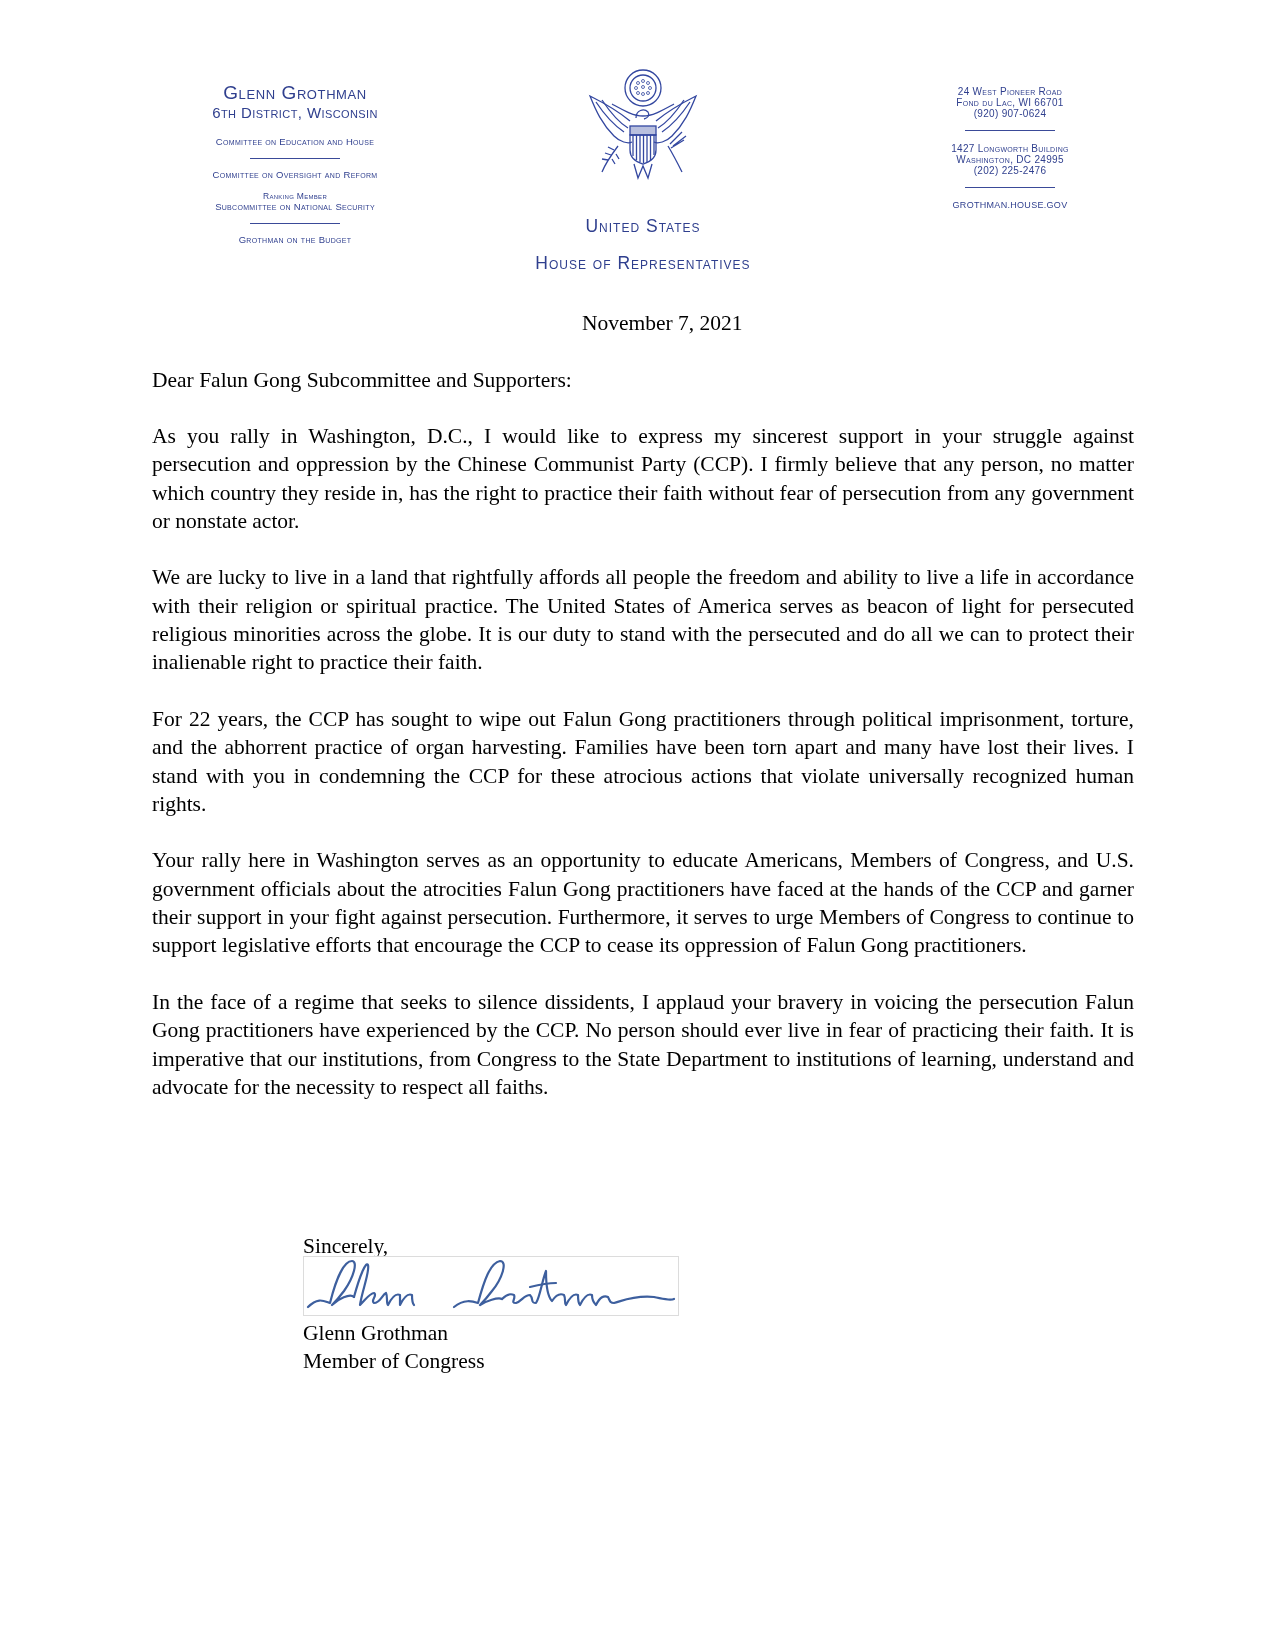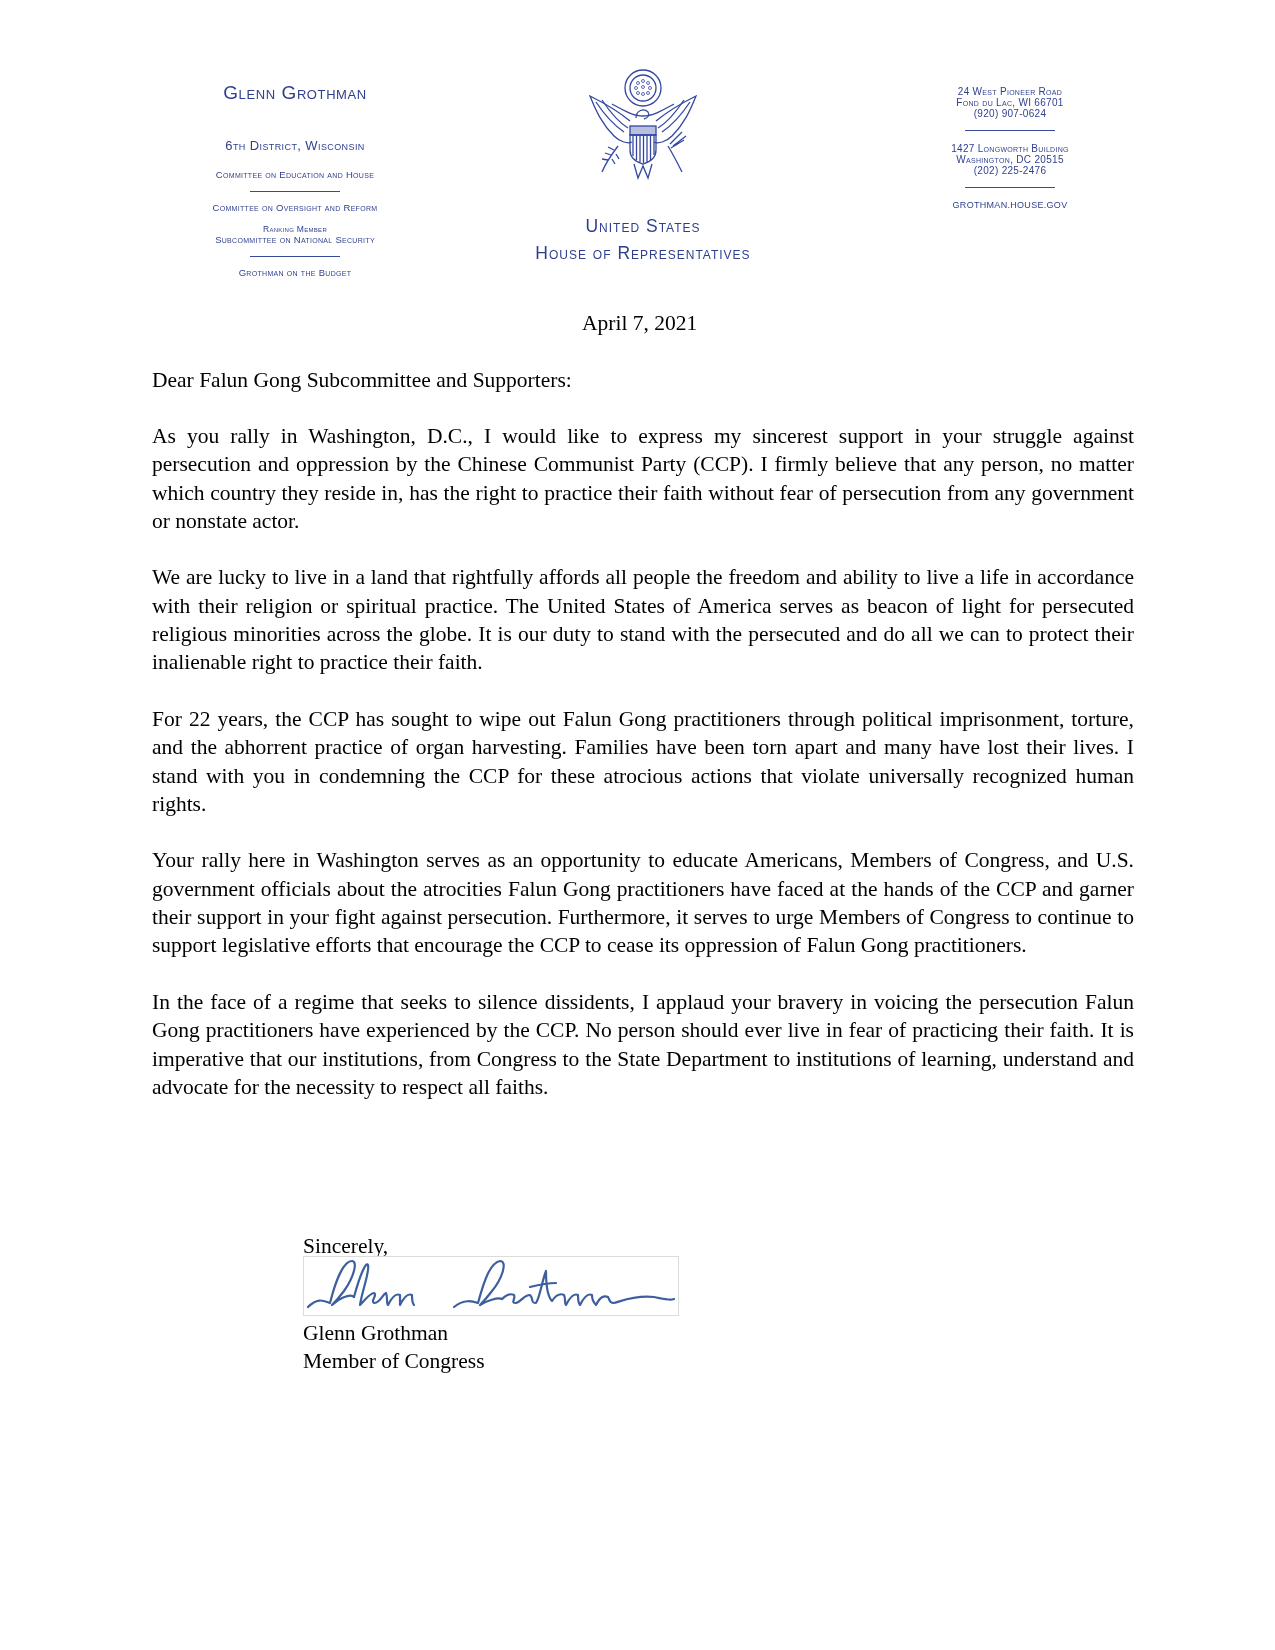--- a/index.html
+++ b/index.html
@@ -6,21 +6,21 @@
     body { width: 1275px; height: 1650px; position: relative; overflow: hidden; }
     .page { position: absolute; left: 0; top: 4px; width: 1275px; height: 1650px; background: #fff; padding-left: 12px; }
 
     
     .lh { font-family: "Liberation Sans", sans-serif; color: #2f3f8e; text-align: center; font-variant: small-caps; }
     .lh-left { position: absolute; left: 185px; top: 78px; width: 220px; }
     .lh-right { position: absolute; left: 925px; top: 82px; width: 170px; }
     .lh-center { position: absolute; left: 483px; top: 62px; width: 320px; }
 
     .lh-name { font-size: 19px; letter-spacing: 0.6px; line-height: 22px; }
-    .lh-district { font-size: 13px; letter-spacing: 0.4px; line-height: 18px; margin-top: 33px; }
+    .lh-district { font-size: 15px; letter-spacing: 0.4px; line-height: 18px; }
     .lh-small { font-size: 9.5px; letter-spacing: 0.3px; line-height: 12px; text-align: center; }
     .lh-rule { width: 90px; height: 0; border-top: 1.5px solid #3a4a98; margin: 10px auto 10px auto; }
     .lh-gap { height: 14px; }
     .lh-gap-sm { height: 10px; }
 
     .lh-right .lh-small { font-size: 10px; line-height: 11px; }
     .lh-right .lh-rule { width: 90px; margin: 11px auto 12px auto; }
 
     .seal { display: block; margin: 0 auto; }
     .lh-us { font-size: 17.5px; letter-spacing: 1px; line-height: 21px; margin-top: 20px; }
@@ -97,36 +97,36 @@
         <path d="M56 98 L60 112 L65 100 L70 112 L74 98"></path>
 
         <path d="M40 80 C34 88 28 96 24 106"></path>
         <path d="M36 84 l-6 -3 M33 89 l-6 -2 M30 94 l-6 -1 M38 88 l3 5 M34 93 l3 5"></path>
 
         <path d="M90 80 C96 90 100 98 104 106"></path>
         <path d="M92 78 L104 66 M95 80 L108 70 M93 82 L106 74"></path>
       </g>
     </svg>
     <div class="lh-us">United States</div>
-    <div class="lh-us" style="margin-top:6px;">House of Representatives</div>
+    <div class="lh-us" style="margin-top:16px;">House of Representatives</div>
   </div>
 
   <div class="lh lh-right">
     <div class="lh-small">24 West Pioneer Road</div>
     <div class="lh-small">Fond du Lac, WI 66701</div>
     <div class="lh-small">(920) 907-0624</div>
     <div class="lh-rule"></div>
     <div class="lh-small">1427 Longworth Building</div>
-    <div class="lh-small">Washington, DC 20515</div>
+    <div class="lh-small">Washington, DC 24995</div>
     <div class="lh-small">(202) 225-2476</div>
     <div class="lh-rule"></div>
     <div class="lh-small" style="font-size:9px;font-variant:normal;text-transform:uppercase;">grothman.house.gov</div>
   </div>
 
-  <div class="doc date">April 7, 2021</div>
+  <div class="doc date">November 7, 2021</div>
   <div class="doc salutation">Dear Falun Gong Subcommittee and Supporters:</div>
 
   <div class="doc body-text">
     <p class="para">As you rally in Washington, D.C., I would like to express my sincerest support in your struggle against persecution and oppression by the Chinese Communist Party (CCP). I firmly believe that any person, no matter which country they reside in, has the right to practice their faith without fear of persecution from any government or nonstate actor.</p>
     <p class="para">We are lucky to live in a land that rightfully affords all people the freedom and ability to live a life in accordance with their religion or spiritual practice. The United States of America serves as beacon of light for persecuted religious minorities across the globe. It is our duty to stand with the persecuted and do all we can to protect their inalienable right to practice their faith.</p>
     <p class="para">For 22 years, the CCP has sought to wipe out Falun Gong practitioners through political imprisonment, torture, and the abhorrent practice of organ harvesting. Families have been torn apart and many have lost their lives. I stand with you in condemning the CCP for these atrocious actions that violate universally recognized human rights.</p>
     <p class="para">Your rally here in Washington serves as an opportunity to educate Americans, Members of Congress, and U.S. government officials about the atrocities Falun Gong practitioners have faced at the hands of the CCP and garner their support in your fight against persecution. Furthermore, it serves to urge Members of Congress to continue to support legislative efforts that encourage the CCP to cease its oppression of Falun Gong practitioners.</p>
     <p class="para">In the face of a regime that seeks to silence dissidents, I applaud your bravery in voicing the persecution Falun Gong practitioners have experienced by the CCP. No person should ever live in fear of practicing their faith. It is imperative that our institutions, from Congress to the State Department to institutions of learning, understand and advocate for the necessity to respect all faiths.</p>
   </div>
 

